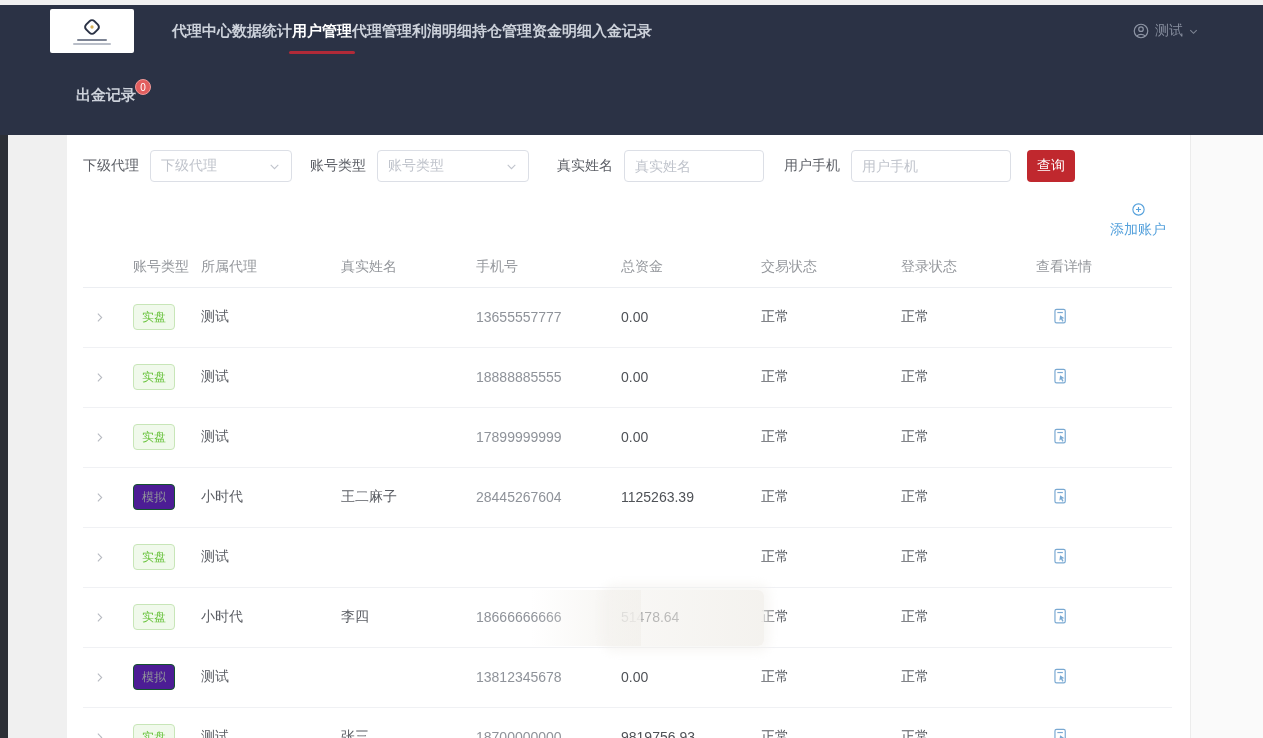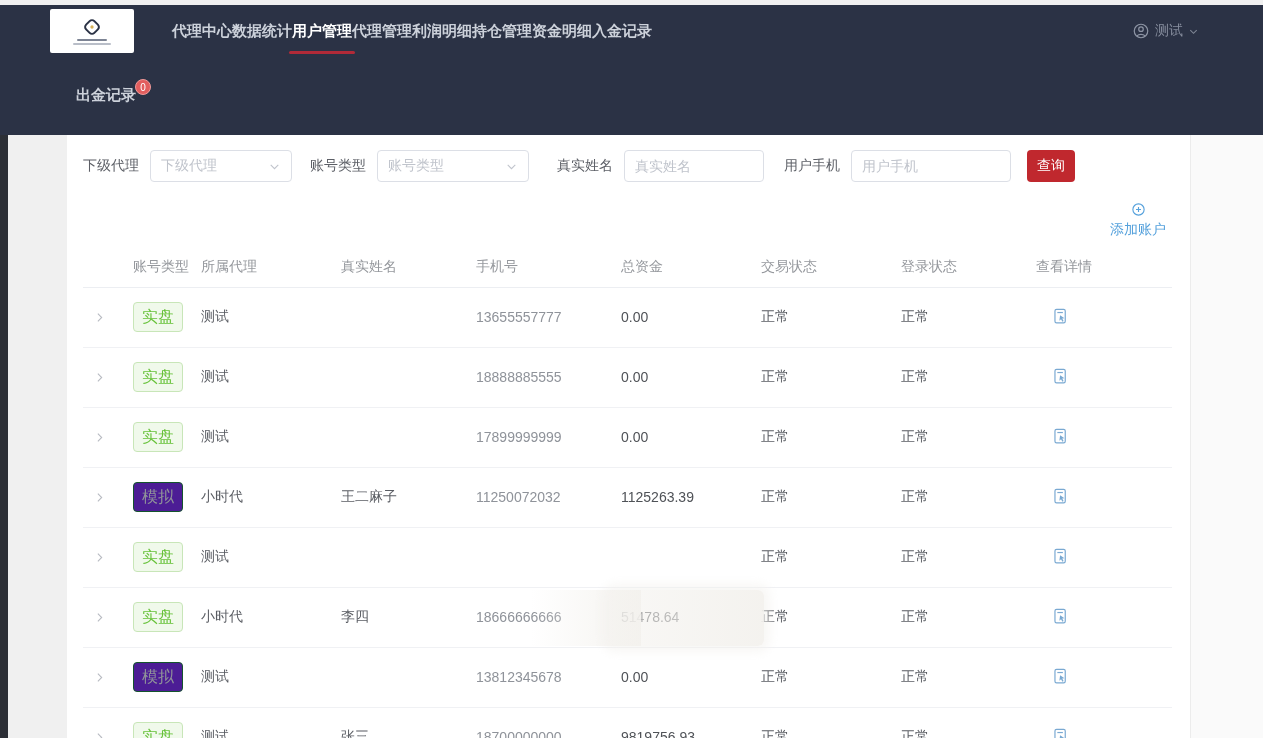--- a/index.html
+++ b/index.html
@@ -54,21 +54,21 @@
 
   
   table { border-collapse:collapse; width:100%; margin-top:8px; table-layout:fixed; }
   col.c-arrow{width:50px} col.c-type{width:68px} col.c-agent{width:140px} col.c-name{width:135px}
   col.c-phone{width:145px} col.c-funds{width:140px} col.c-trade{width:140px} col.c-login{width:135px} col.c-view{width:auto}
   th { height:40px; text-align:left; font-weight:400; font-size:14px; color:#95989d;
     border-bottom:1px solid #eceef2; padding:0; }
   td { height:60px; border-bottom:1px solid #f0f1f4; font-size:14px; color:#5a5d63; padding:0; position:relative; }
   td.phone { color:#8f939a; } td.funds { color:#4f5257; }
   .arrow-btn { display:inline-flex; width:20px; height:20px; align-items:center; justify-content:center; cursor:pointer; margin-left:6px; }
-  .tag { display:inline-block; min-width:40px; text-align:center; padding:6px 8px; font-size:16px; border-radius:4px; line-height:1; }
+  .tag { display:inline-block; min-width:40px; text-align:center; padding:6px 8px; font-size:12px; border-radius:4px; line-height:1; }
   .tag-success { color:#67c23a; background:#f0f9eb; border:1px solid #c8e6b8; }
   .tag-info { color:#909399; background:#4c1d95; border:1px solid #14532d; }
   .view-btn { display:inline-flex; width:24px; height:24px; align-items:center; justify-content:center; cursor:pointer; margin-left:12px; }
   .redact2 { position:absolute; left:55px; top:2px; width:110px; height:56px; z-index:2;
     background:linear-gradient(to right, rgba(243,241,237,0), rgba(243,241,237,.88)); }
   .redact3 { position:absolute; left:-12px; top:2px; width:155px; height:56px; z-index:2;
     background:linear-gradient(to right, rgba(243,241,237,.5), rgba(243,241,237,.92));
     box-shadow:0 0 10px 6px rgba(243,241,237,.55); border-radius:6px; }
 </style>
 </head>
@@ -256,21 +256,21 @@
 
         <tr>
           <td><span class="arrow-btn">
                 <svg width="13" height="13" viewBox="0 0 24 24" fill="none" stroke="#b8bbc2" stroke-width="2">
                   <path d="M9 5l7 7-7 7"></path>
                 </svg>
               </span></td>
           <td><span class="tag tag-info">模拟</span></td>
           <td>小时代</td>
           <td>王二麻子</td>
-          <td class="phone">11250072032</td>
+          <td class="phone">28445267604</td>
           <td class="funds">1125263.39</td>
           <td>正常</td>
           <td>正常</td>
           <td><span class="view-btn">
                 <svg width="19" height="19" viewBox="0 0 24 24" fill="none" stroke="#7aa9d2" stroke-width="1.5">
                   <rect x="5" y="3" width="13" height="17" rx="2"></rect>
                   <path d="M8 7h7"></path>
                   <path d="M11.5 10.5l5.5 3.6-2.8.5 1.7 3-1.5.9-1.7-3-2.2 1.9z" fill="#7aa9d2" stroke="none"></path>
                 </svg>
               </span></td>

